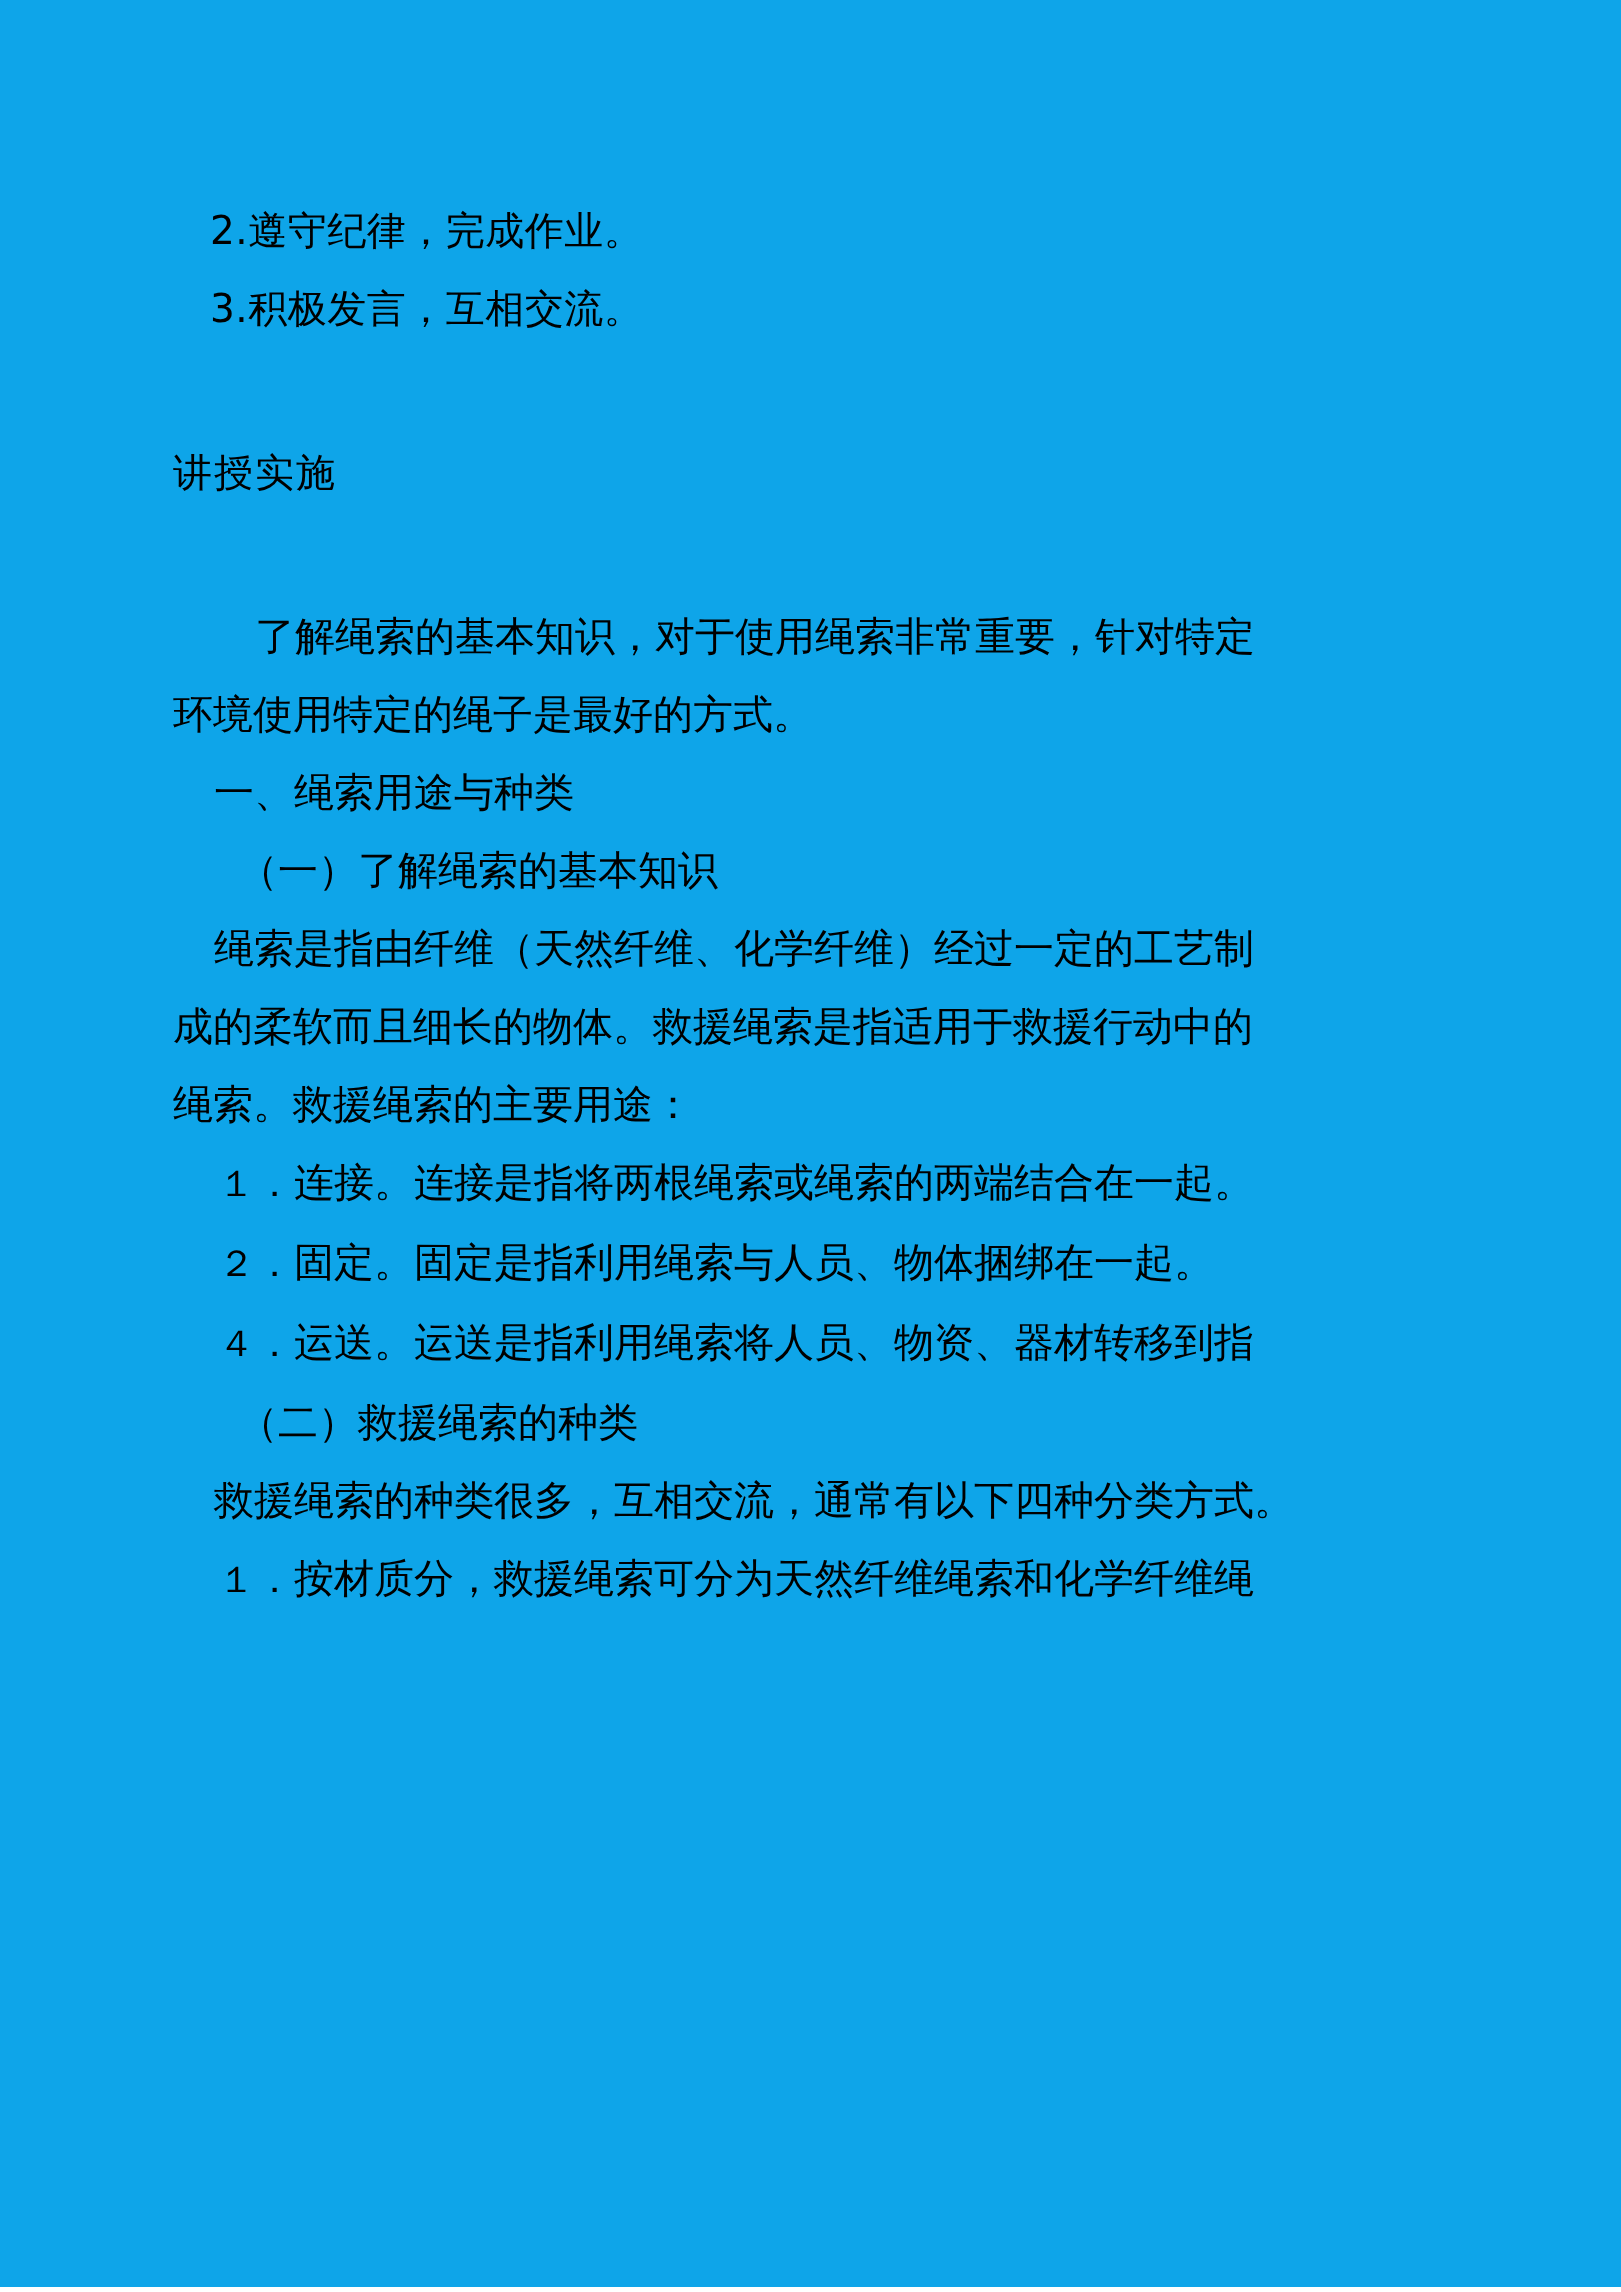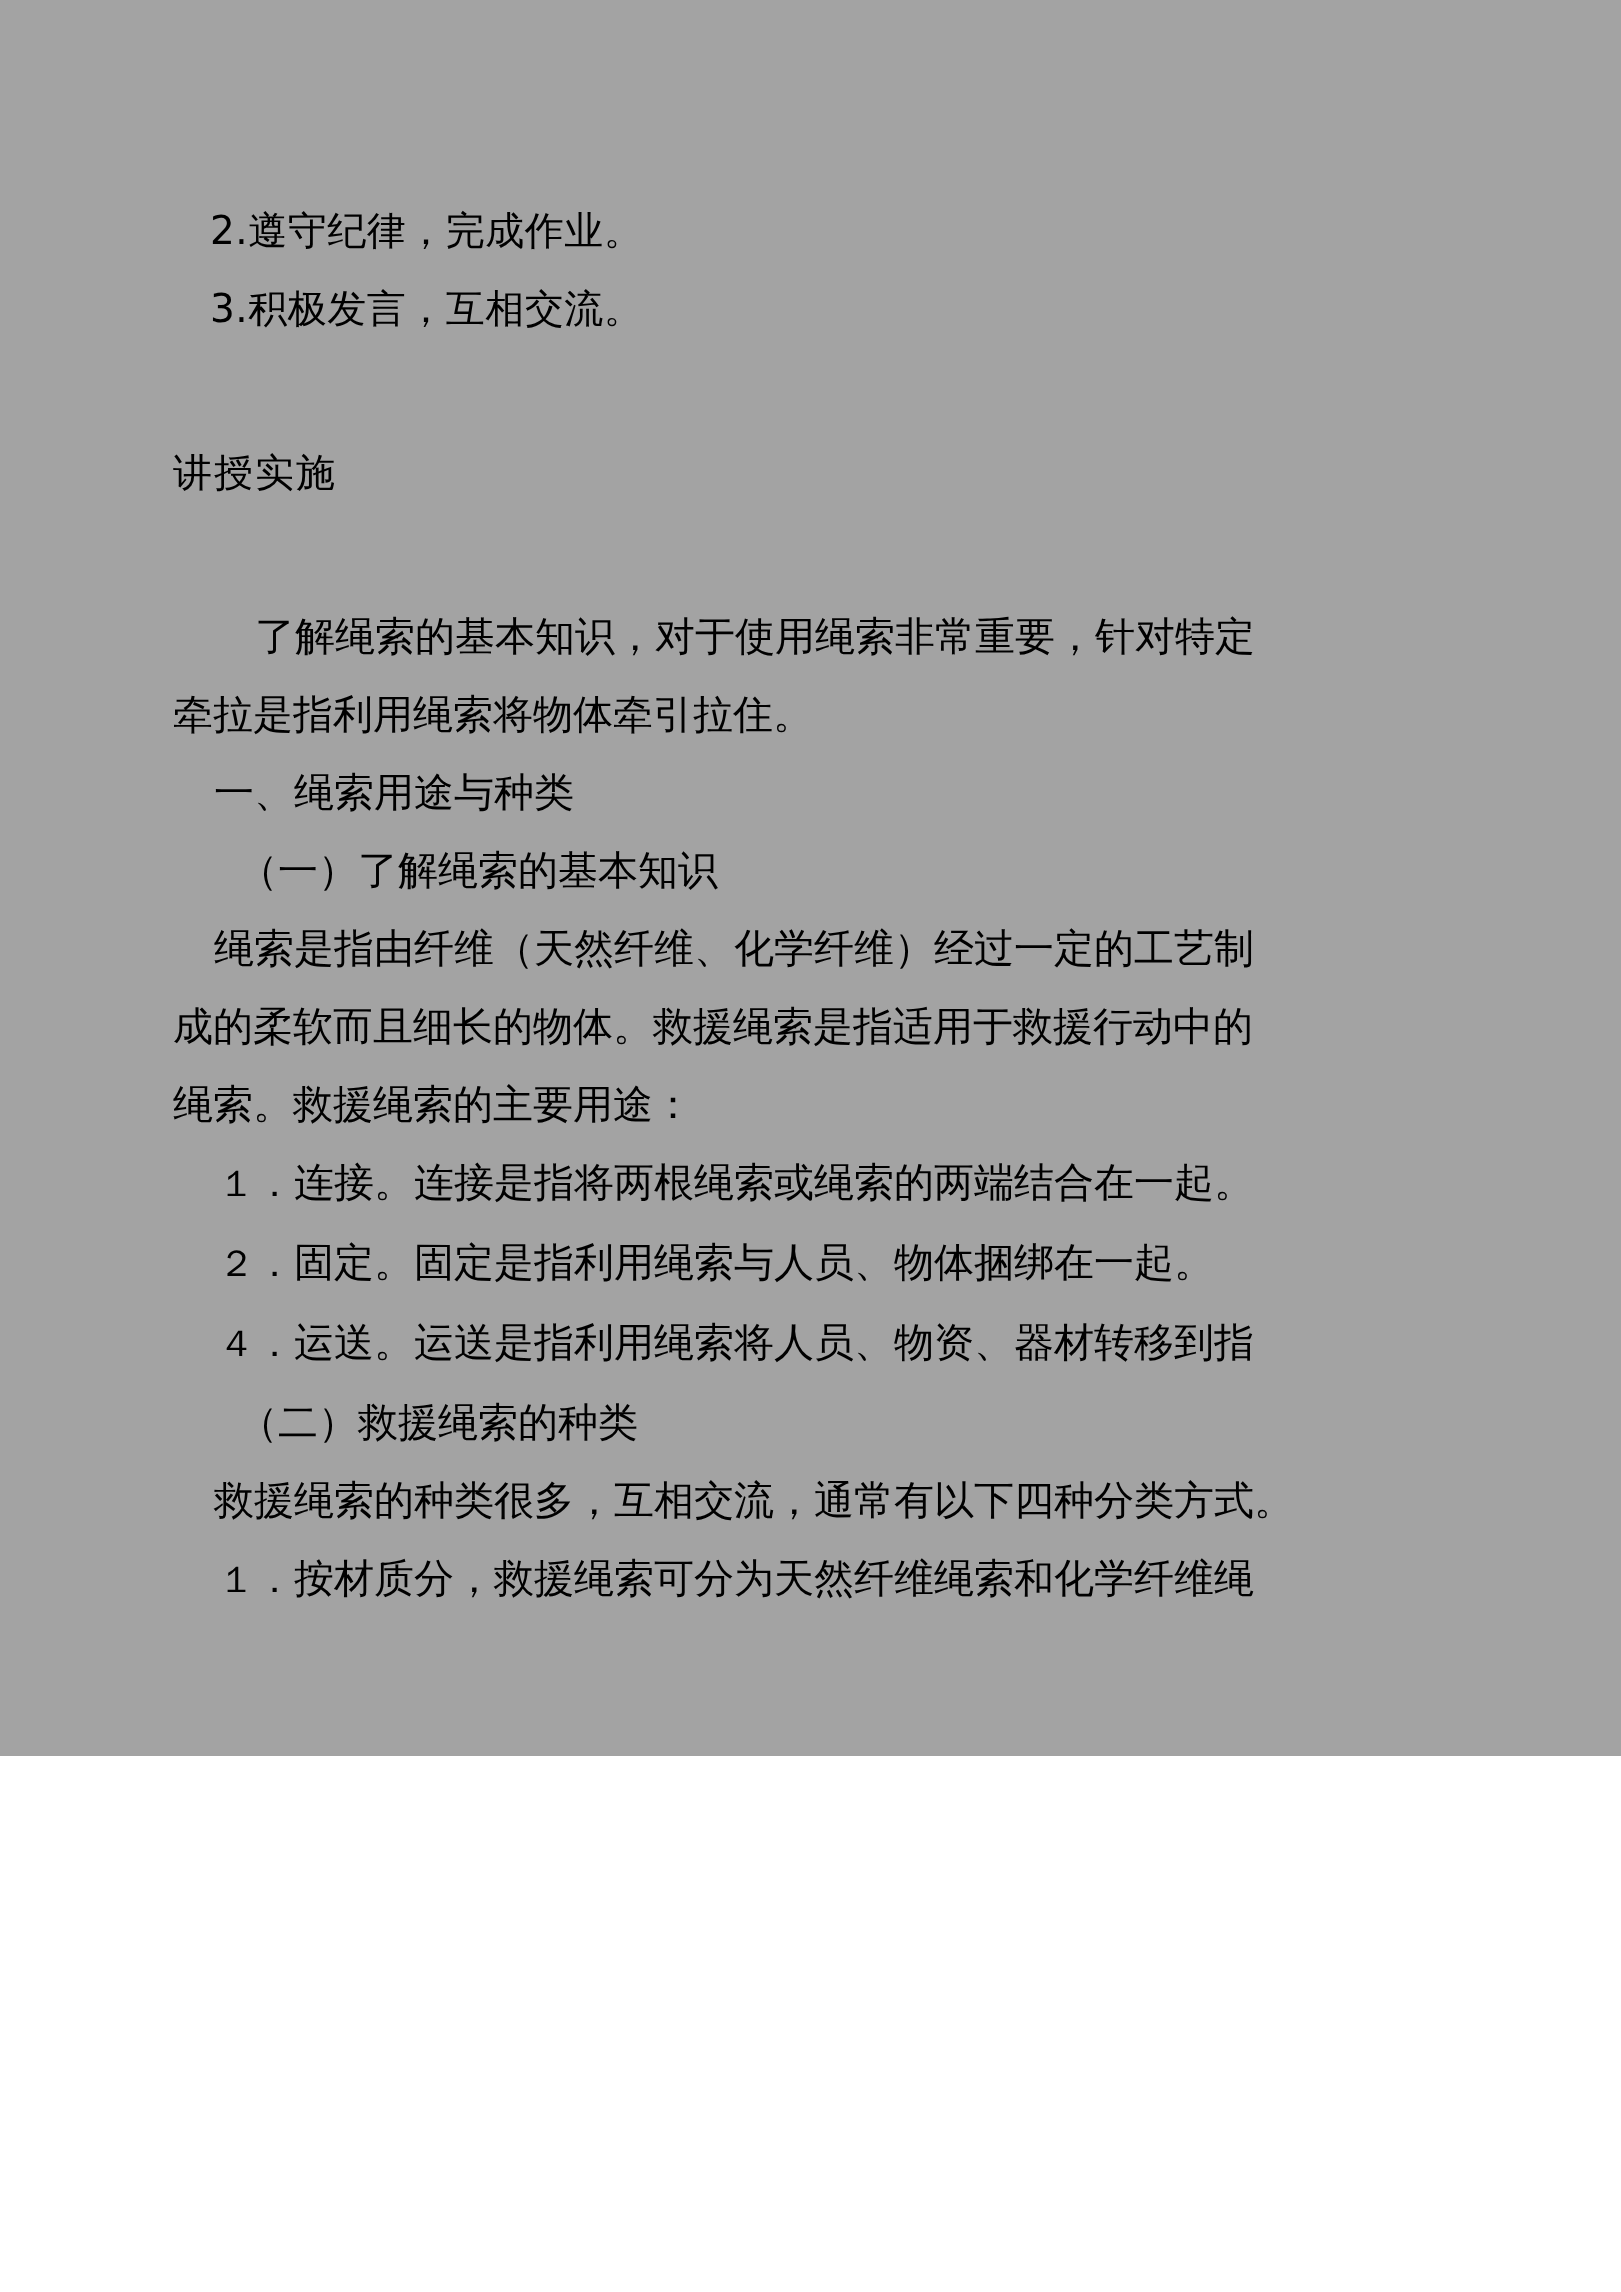--- a/index.html
+++ b/index.html
@@ -6,22 +6,22 @@
     margin: 0;
     padding: 0;
     background: #ffffff;
   }
   body {
     font-family: "DejaVu Sans", "Liberation Sans", sans-serif;
   }
   .page {
     position: relative;
     width: 1621px;
-    height: 1756px;
-    background: #a3a3a3;
+    height: 2287px;
+    background: #0ea5e9;
     overflow: hidden;
     box-sizing: border-box;
   }
   .content {
     position: absolute;
     left: 173px;
     top: 192px;
     width: 1274px;
   }
   .line {
@@ -83,21 +83,21 @@
     <div class="line reminder">2.遵守纪律，完成作业。</div>
     <div class="line reminder">3.积极发言，互相交流。</div>
 
     <div class="gap-lg"></div>
 
     <div class="heading-center">讲授实施</div>
 
     <div class="gap-lg"></div>
 
     <div class="body-line indent-1">了解绳索的基本知识，对于使用绳索非常重要，针对特定</div>
-    <div class="body-line">牵拉是指利用绳索将物体牵引拉住。</div>
+    <div class="body-line">环境使用特定的绳子是最好的方式。</div>
 
     <div class="body-line indent-half">一、绳索用途与种类</div>
     <div class="body-line indent-sub">（一）了解绳索的基本知识</div>
 
     <div class="body-line indent-half">绳索是指由纤维（天然纤维、化学纤维）经过一定的工艺制</div>
     <div class="body-line">成的柔软而且细长的物体。救援绳索是指适用于救援行动中的</div>
     <div class="body-line">绳索。救援绳索的主要用途：</div>
 
     <div class="list-line"><span class="num">１．</span><span>连接。连接是指将两根绳索或绳索的两端结合在一起。</span></div>
     <div class="list-line"><span class="num">２．</span><span>固定。固定是指利用绳索与人员、物体捆绑在一起。</span></div>

